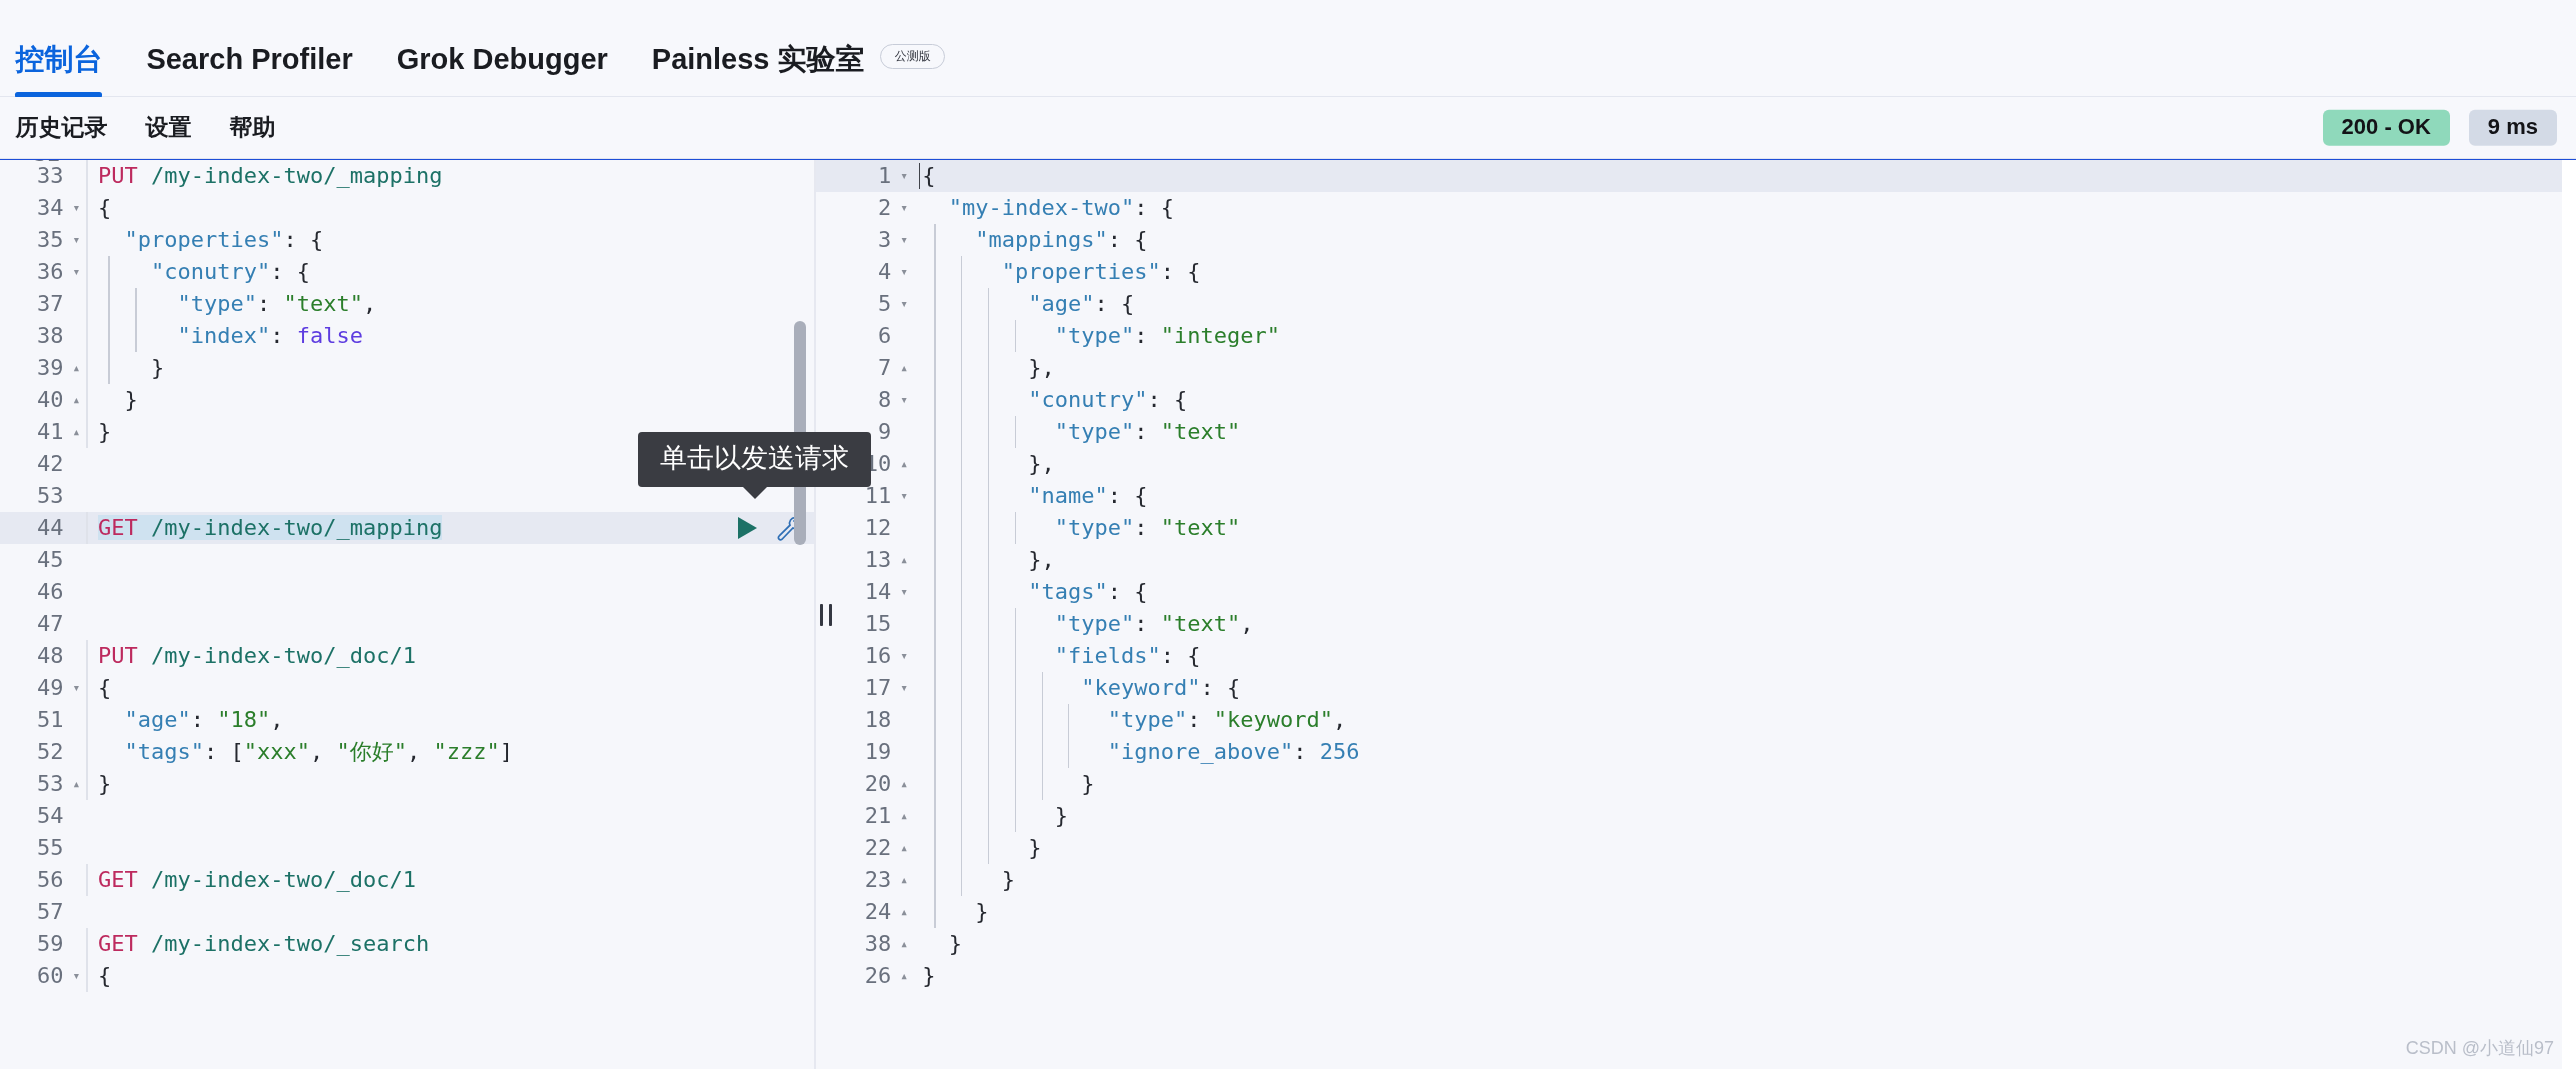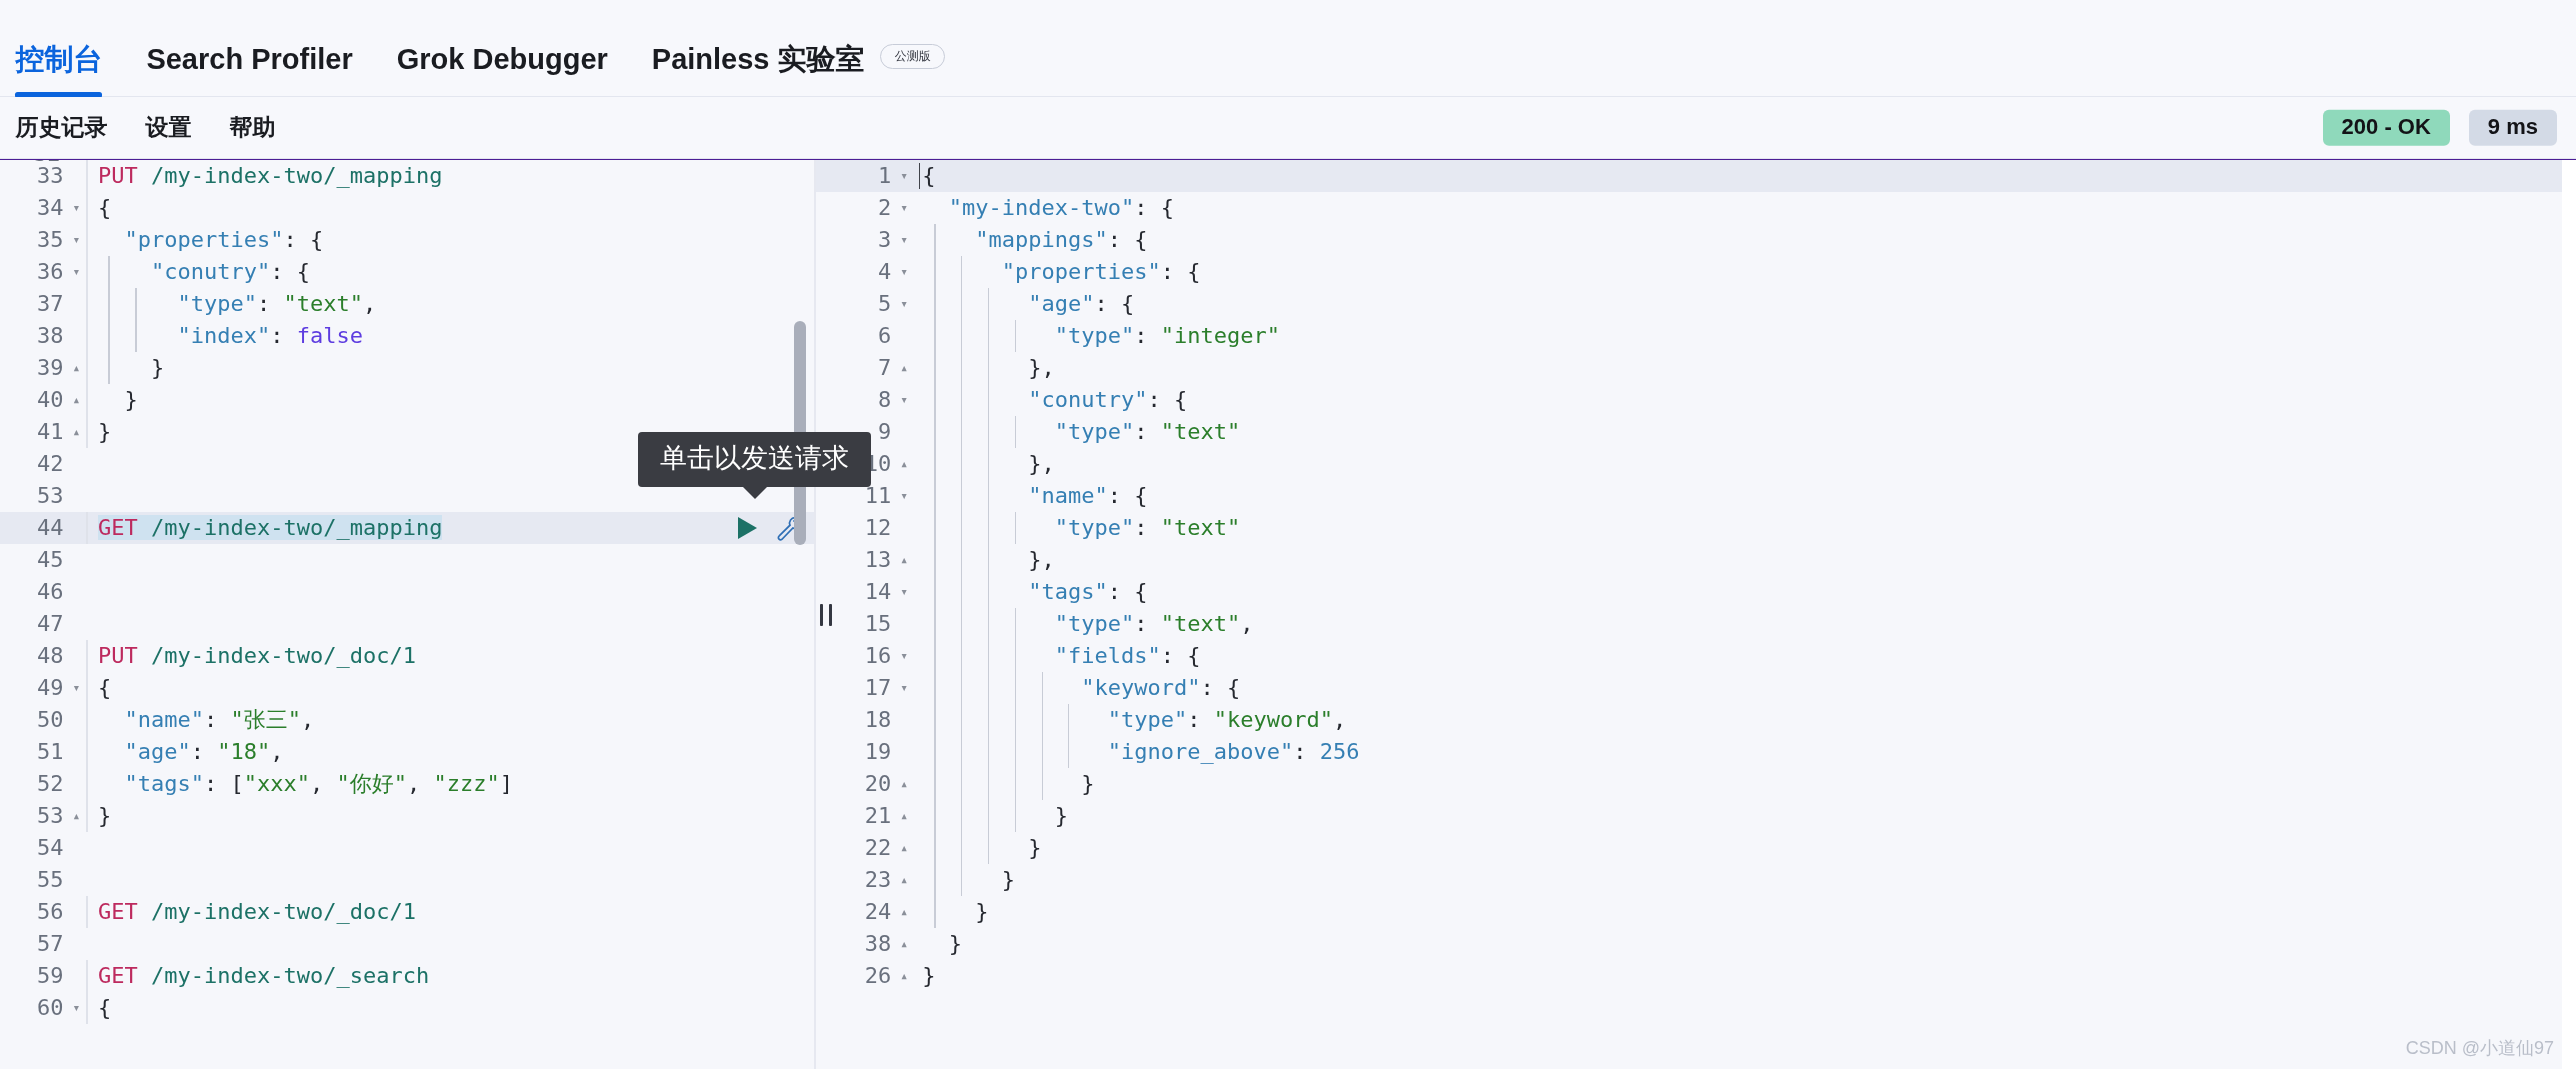--- a/index.html
+++ b/index.html
@@ -8,21 +8,21 @@
     width: 2576px; height: 1069px;
     overflow: hidden;
     background: #ffffff;
     font-family: "Liberation Sans", "DejaVu Sans", sans-serif;
   }
 
   
   #app {
     width: 2576px; height: 1069px;
     position: relative;
-    background: #4c1d95;
+    background: #1d4ed8;
   }
   .topbar {
     height: 97px;
     background: #f7f8fc;
     border-bottom: 1.7px solid #e3e6ef;
     display: flex;
     align-items: flex-end;
     padding-left: 15.4px;
     position: relative;
   }
@@ -314,21 +314,20 @@
           <div class="line"><div class="ln">42</div><div class="fold"></div><div class="codetext"><span></span></div></div>
           <div class="line"><div class="ln">53</div><div class="fold"></div><div class="codetext"><span></span></div></div>
           <div class="line hl" style="position: relative;"><div class="ln">44</div><div class="fold"></div><div class="codetext"><span class="sel-band" style="display: inline;"><span class="k-method">GET</span><span class="k-punct"> </span><span class="k-url">/my-index-two/_mapping</span></span></div><div class="line-actions" style="right: 0px; width: 120px; justify-content: flex-end;"><div class="play-icon"></div><svg width="26" height="26" viewBox="0 0 24 24" class="wrench-icon">
                 <path d="M17.5 2.5a5 5 0 0 0-4.6 6.9L3 19.3a2 2 0 1 0 2.8 2.8L15.6 12a5 5 0 0 0 6.9-4.6 5 5 0 0 0-.8-2.6l-2.9 2.9-2.1-2.1 2.9-2.9a5 5 0 0 0-2.1-.2z" fill="none" stroke="#2f6fb5" stroke-width="1.6"></path>
               </svg></div></div>
           <div class="line"><div class="ln">45</div><div class="fold"></div><div class="codetext"><span></span></div></div>
           <div class="line"><div class="ln">46</div><div class="fold"></div><div class="codetext"><span></span></div></div>
           <div class="line"><div class="ln">47</div><div class="fold"></div><div class="codetext"><span></span></div></div>
           <div class="line"><div class="ln">48</div><div class="fold"></div><div class="codetext"><span><span class="k-method">PUT</span><span class="k-punct"> </span><span class="k-url">/my-index-two/_doc/1</span></span></div></div>
           <div class="line"><div class="ln">49</div><div class="fold">▾</div><div class="codetext"><span><span class="k-punct">{</span></span></div></div>
-          <div class="line"><div class="ln">50</div><div class="fold"></div><div class="codetext"><span><span class="k-punct">  </span><span class="k-key">"name"</span><span class="k-punct">: </span><span class="k-string">"张三"</span><span class="k-punct">,</span></span></div></div>
           <div class="line"><div class="ln">51</div><div class="fold"></div><div class="codetext"><span><span class="k-punct">  </span><span class="k-key">"age"</span><span class="k-punct">: </span><span class="k-string">"18"</span><span class="k-punct">,</span></span></div></div>
           <div class="line"><div class="ln">52</div><div class="fold"></div><div class="codetext"><span><span class="k-punct">  </span><span class="k-key">"tags"</span><span class="k-punct">: [</span><span class="k-string">"xxx"</span><span class="k-punct">, </span><span class="k-string">"你好"</span><span class="k-punct">, </span><span class="k-string">"zzz"</span><span class="k-punct">]</span></span></div></div>
           <div class="line"><div class="ln">53</div><div class="fold">▴</div><div class="codetext"><span><span class="k-punct">}</span></span></div></div>
           <div class="line"><div class="ln">54</div><div class="fold"></div><div class="codetext"><span></span></div></div>
           <div class="line"><div class="ln">55</div><div class="fold"></div><div class="codetext"><span></span></div></div>
           <div class="line"><div class="ln">56</div><div class="fold"></div><div class="codetext"><span><span class="k-method">GET</span><span class="k-punct"> </span><span class="k-url">/my-index-two/_doc/1</span></span></div></div>
           <div class="line"><div class="ln">57</div><div class="fold"></div><div class="codetext"><span></span></div></div>
           <div class="line"><div class="ln">59</div><div class="fold"></div><div class="codetext"><span><span class="k-method">GET</span><span class="k-punct"> </span><span class="k-url">/my-index-two/_search</span></span></div></div>
           <div class="line"><div class="ln">60</div><div class="fold">▾</div><div class="codetext"><span><span class="k-punct">{</span></span></div></div>
           <div style="position: absolute; top: -22px; left: 0px; width: 100%; height: 32px; overflow: hidden; font-family: &quot;DejaVu Sans Mono&quot;, &quot;Liberation Mono&quot;, monospace; font-size: 22px; line-height: 32px; color: rgb(105, 112, 125); text-align: left; padding-left: 34px;">32</div>

